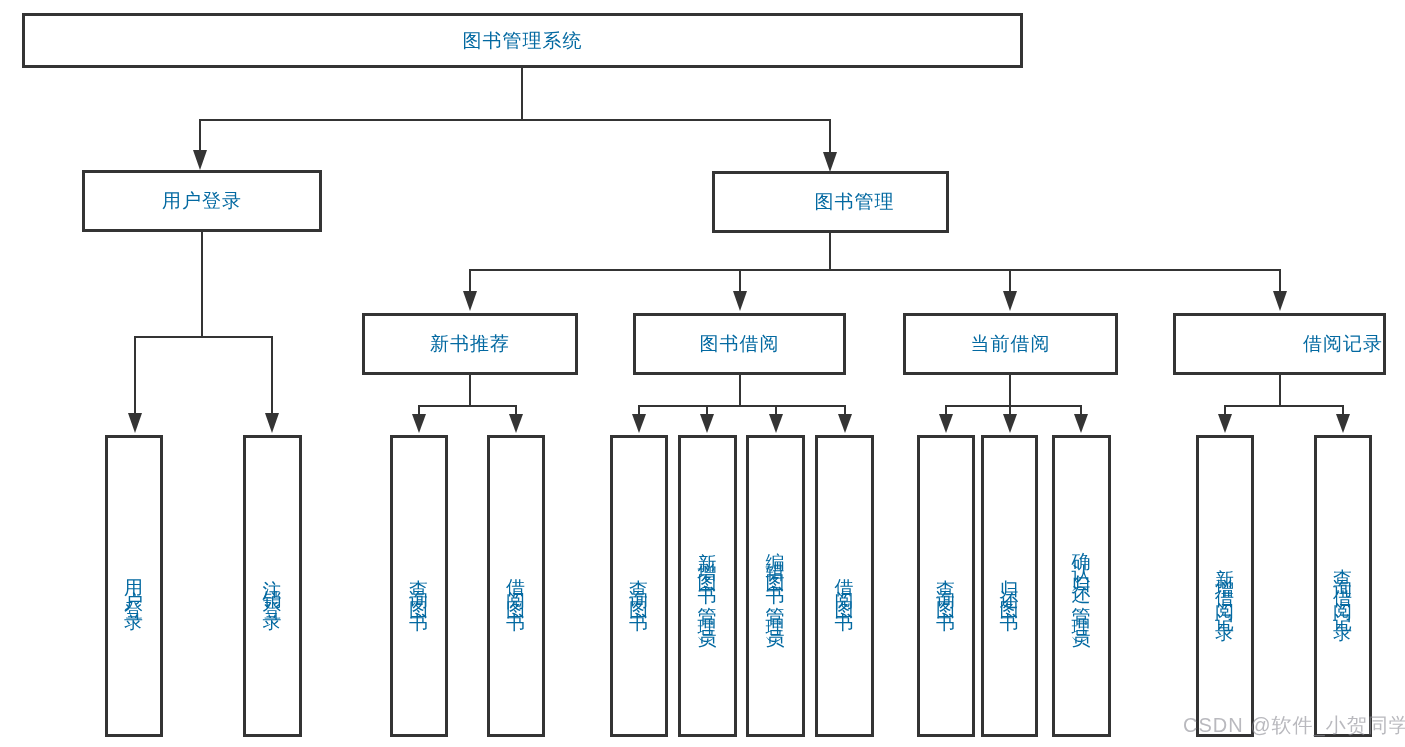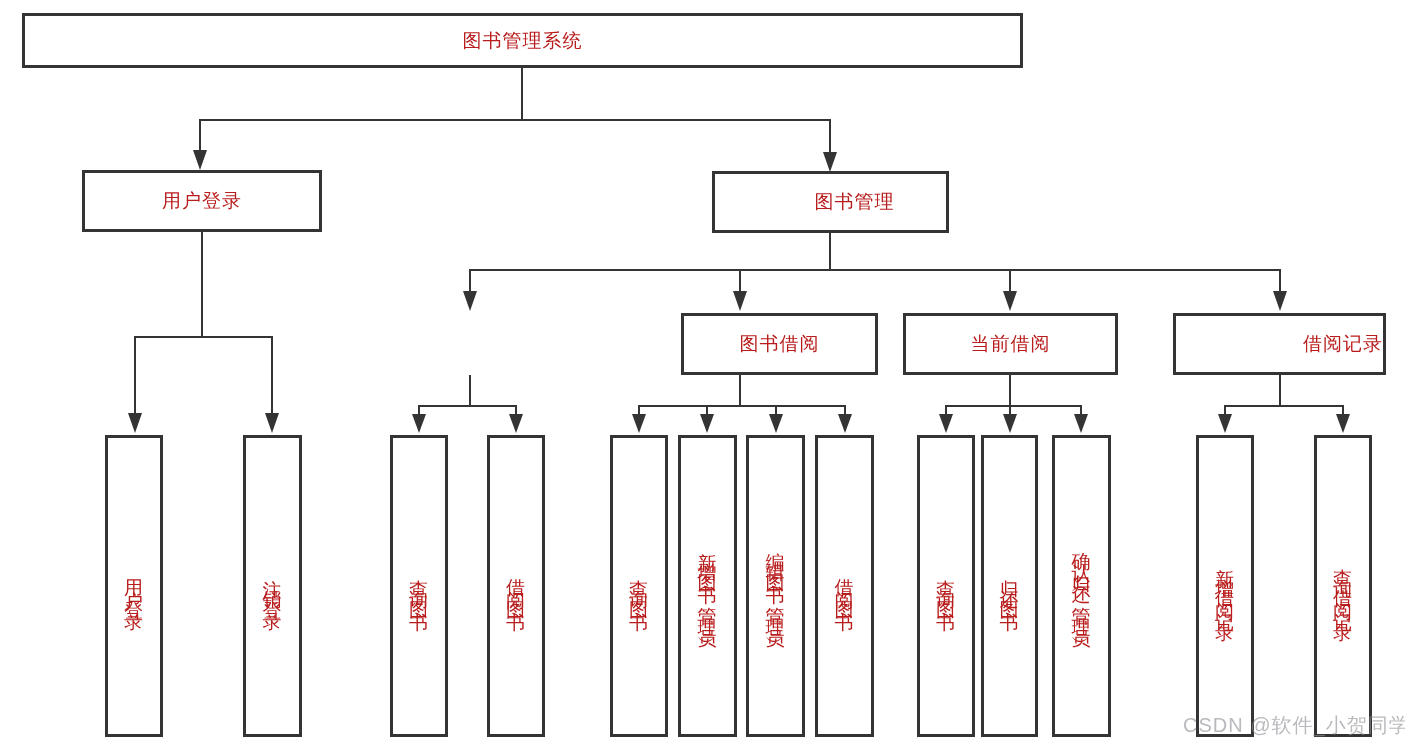--- a/index.html
+++ b/index.html
@@ -22,21 +22,21 @@
     height: 747px;
   }
   .node {
     position: absolute;
     box-sizing: border-box;
     background: #ffffff;
     border: 3px solid #343434;
     display: flex;
     align-items: center;
     justify-content: center;
-    color: #b91c1c;
+    color: #0369a1;
   }
   .hbox .label {
     font-size: 19px;
     letter-spacing: 1px;
     white-space: nowrap;
   }
   .vbox .label {
     writing-mode: vertical-rl;
     font-size: 19px;
     letter-spacing: 11px;
@@ -103,21 +103,24 @@
     <span class="label">图书管理系统</span>
   </div>
 
   <div class="node hbox" style="left:82px; top:170px; width:240px; height:62px;">
     <span class="label">用户登录</span>
   </div>
   <div class="node hbox" style="left:712px; top:171px; width:237px; height:62px;padding-left:48px;">
     <span class="label">图书管理</span>
   </div>
 
-  <div class="node hbox" style="left:633px; top:313px; width:197px; height:62px;margin-left:48px;">
+  <div class="node hbox" style="left:362px; top:313px; width:216px; height:62px;">
+    <span class="label">新书推荐</span>
+  </div>
+  <div class="node hbox" style="left:633px; top:313px; width:213px; height:62px;">
     <span class="label">图书借阅</span>
   </div>
   <div class="node hbox" style="left:903px; top:313px; width:215px; height:62px;">
     <span class="label">当前借阅</span>
   </div>
   <div class="node hbox" style="left:1173px; top:313px; width:213px; height:62px;justify-content:flex-end;">
     <span class="label">借阅记录</span>
   </div>
 
   <div class="node vbox" style="left:105px; top:435px; width:58px; height:302px;">

